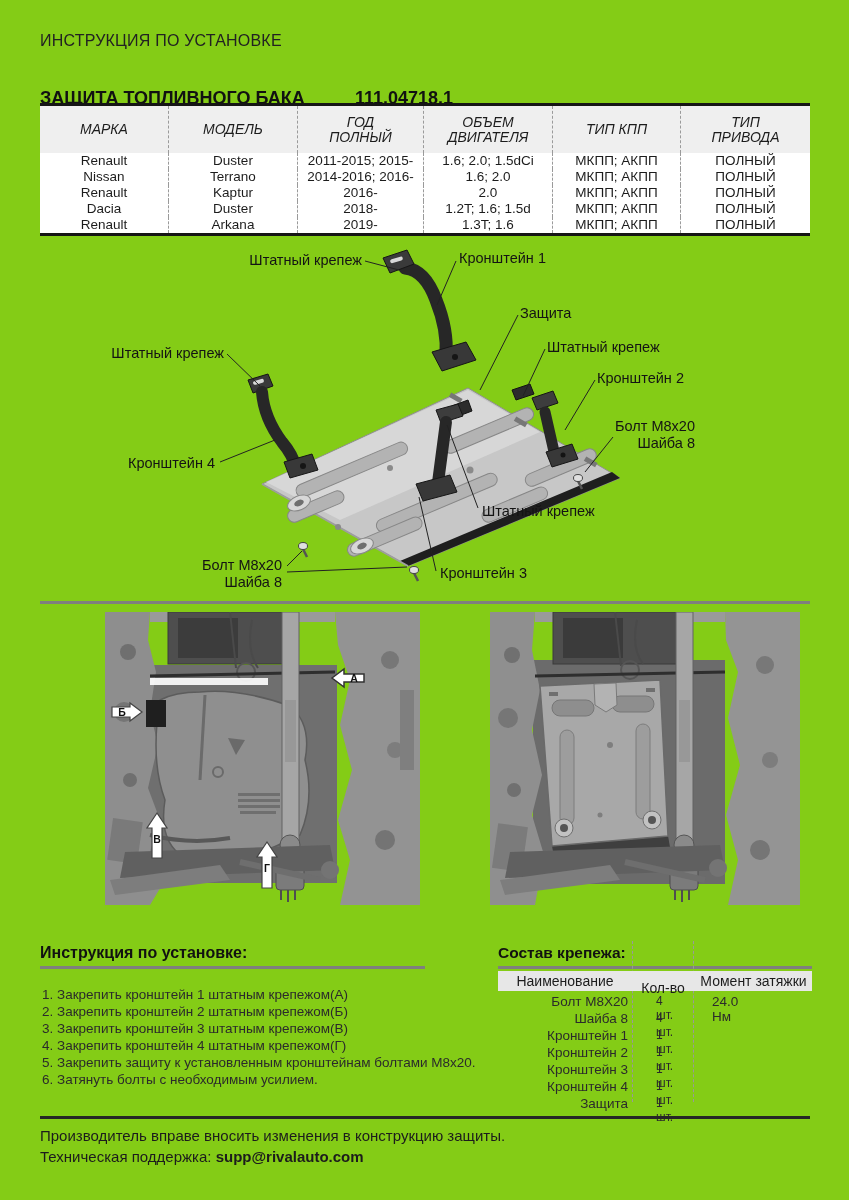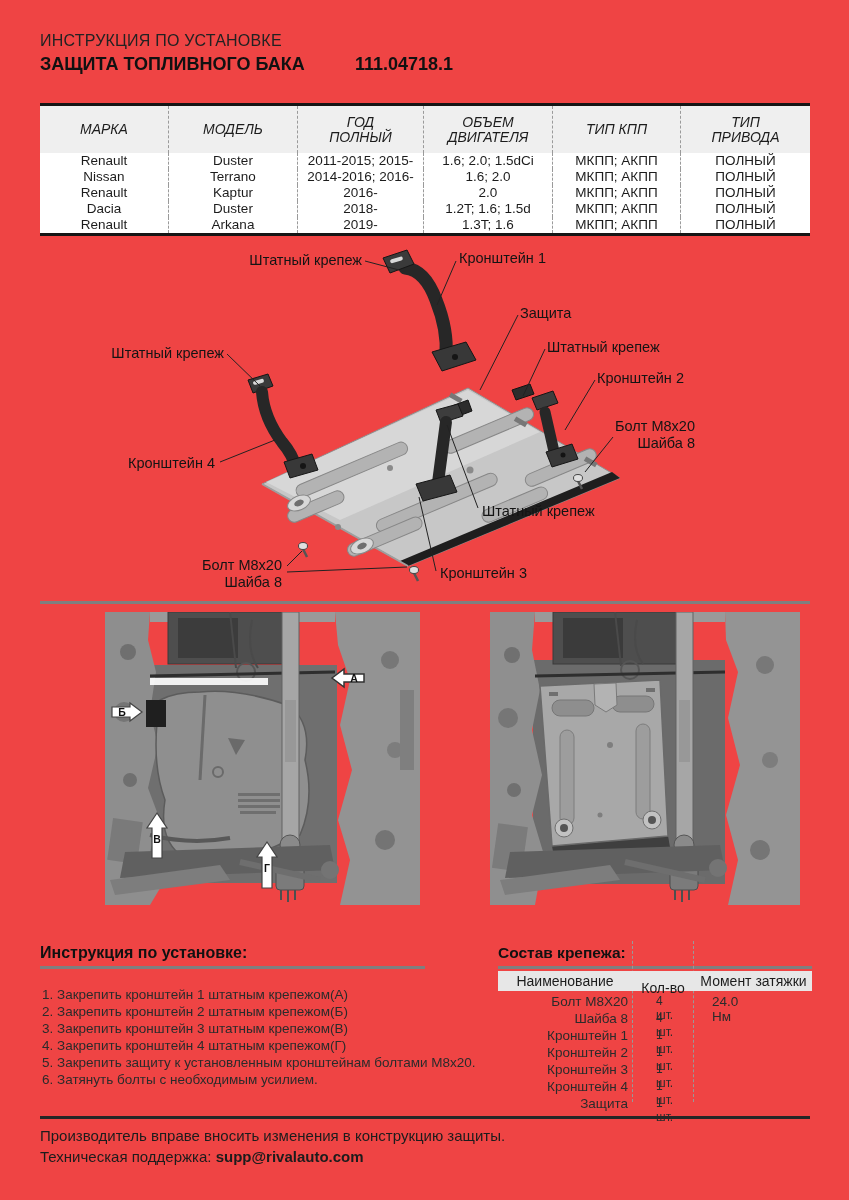--- a/index.html
+++ b/index.html
@@ -1,21 +1,21 @@
 <!DOCTYPE html>
 <html><head>
 <meta charset="utf-8">
 <style>
   html,body{margin:0;padding:0;background:#fff;}
   body{font-family:"Liberation Sans","DejaVu Sans",sans-serif;color:#1a1a1a;}
-  .page{position:relative;width:849px;height:1200px;background:#ef4444;overflow:hidden;}
+  .page{position:relative;width:849px;height:1200px;background:#84cc16;overflow:hidden;}
   .abs{position:absolute;}
   
   .doc-type{font-size:16px;letter-spacing:.2px;color:#222;}
-  .doc-title{font-size:18px;font-weight:bold;color:#111;}
+  .doc-title{font-size:18px;font-weight:bold;color:#111;margin-top:34px;}
   
   .ftable{left:40px;top:103px;width:770px;border-top:3px solid #151515;border-bottom:3px solid #151515;}
   .ftable .grid{display:grid;grid-template-columns:128px 129px 126px 129px 128px 130px;}
   .fth{height:47px;background:#efefef;display:flex;flex-direction:column;align-items:center;justify-content:center;
        font-size:14px;line-height:15px;color:#1c1c1c;font-style:italic;}
   .ftd{height:16px;line-height:16px;font-size:13.5px;text-align:center;color:#1c1c1c;background:#fff;}
   .colsep{border-left:1px dashed #9a9a9a;}
   
   .rule-gray{background:#7f7f7f;}
   .rule-dark{background:#262626;}

